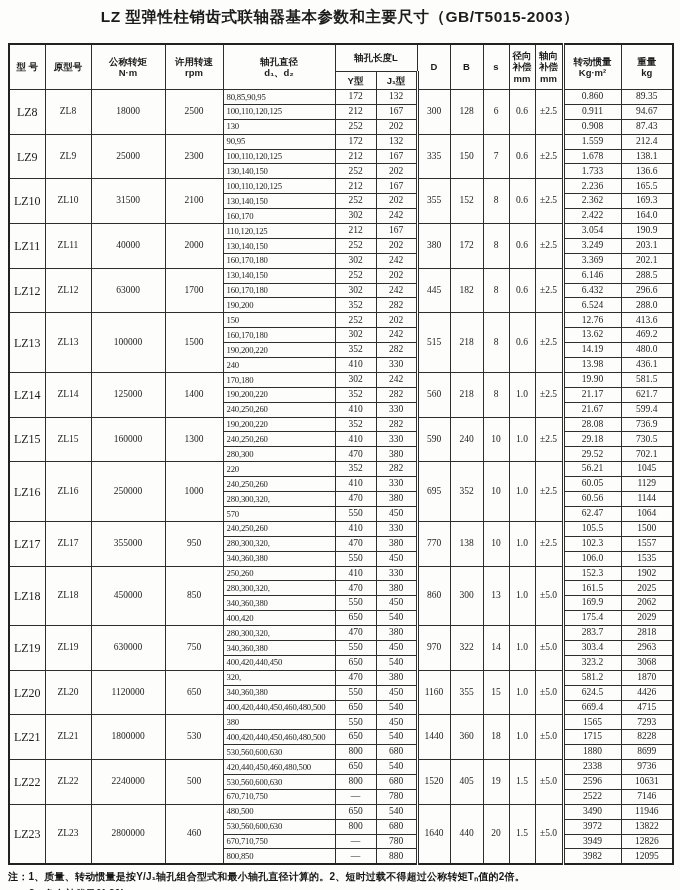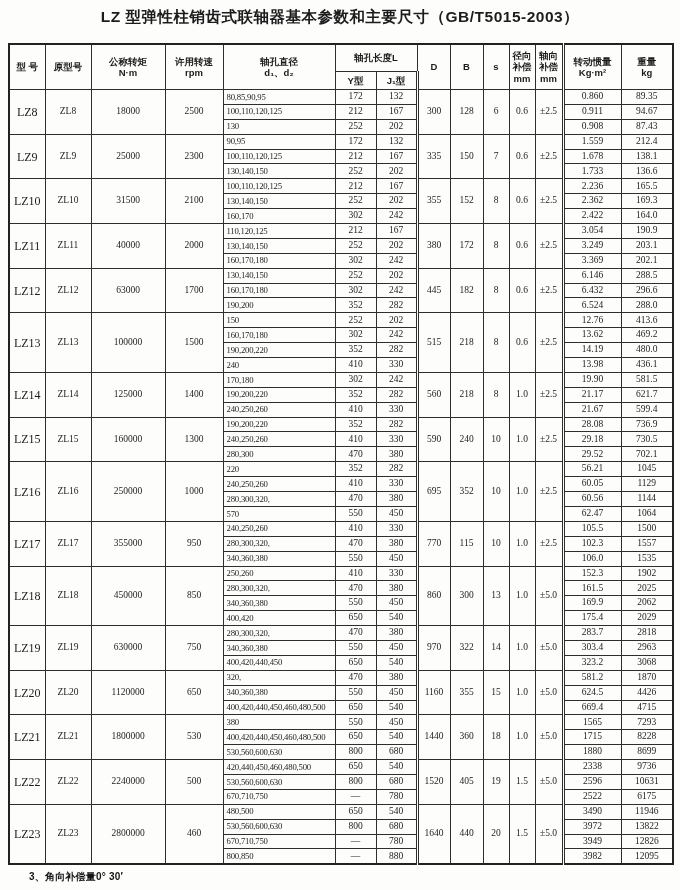--- a/index.html
+++ b/index.html
@@ -385,21 +385,21 @@
         </tr>
         <tr class="group-start">
           <td rowspan="3" class="model">LZ17</td>
           <td rowspan="3">ZL17</td>
           <td rowspan="3">355000</td>
           <td rowspan="3">950</td>
           <td class="bores">240,250,260</td>
           <td>410</td>
           <td class="dbl">330</td>
           <td rowspan="3">770</td>
-          <td rowspan="3">115</td>
+          <td rowspan="3">138</td>
           <td rowspan="3">10</td>
           <td rowspan="3">1.0</td>
           <td rowspan="3" class="dbl">±2.5</td>
           <td>105.5</td>
           <td>1500</td>
         </tr>
         <tr>
           <td class="bores">280,300,320,</td>
           <td>470</td>
           <td class="dbl">380</td>
@@ -561,21 +561,21 @@
           <td>800</td>
           <td class="dbl">680</td>
           <td>2596</td>
           <td>10631</td>
         </tr>
         <tr>
           <td class="bores">670,710,750</td>
           <td>—</td>
           <td class="dbl">780</td>
           <td>2522</td>
-          <td>6175</td>
+          <td>7146</td>
         </tr>
         <tr class="group-start">
           <td rowspan="4" class="model">LZ23</td>
           <td rowspan="4">ZL23</td>
           <td rowspan="4">2800000</td>
           <td rowspan="4">460</td>
           <td class="bores">480,500</td>
           <td>650</td>
           <td class="dbl">540</td>
           <td rowspan="4">1640</td>
@@ -604,15 +604,16 @@
           <td class="bores">800,850</td>
           <td>—</td>
           <td class="dbl">880</td>
           <td>3982</td>
           <td>12095</td>
         </tr>
       </tbody>
   </table>
 
   <div class="notes">
+    <div class="l1">注：1、质量、转动惯量是按Y/J₁轴孔组合型式和最小轴孔直径计算的。2、短时过载不得超过公称转矩Tₙ值的2倍。</div>
     <div class="l2">3、角向补偿量0°  30′</div>
   </div>
 </div>
 
 </body></html>

